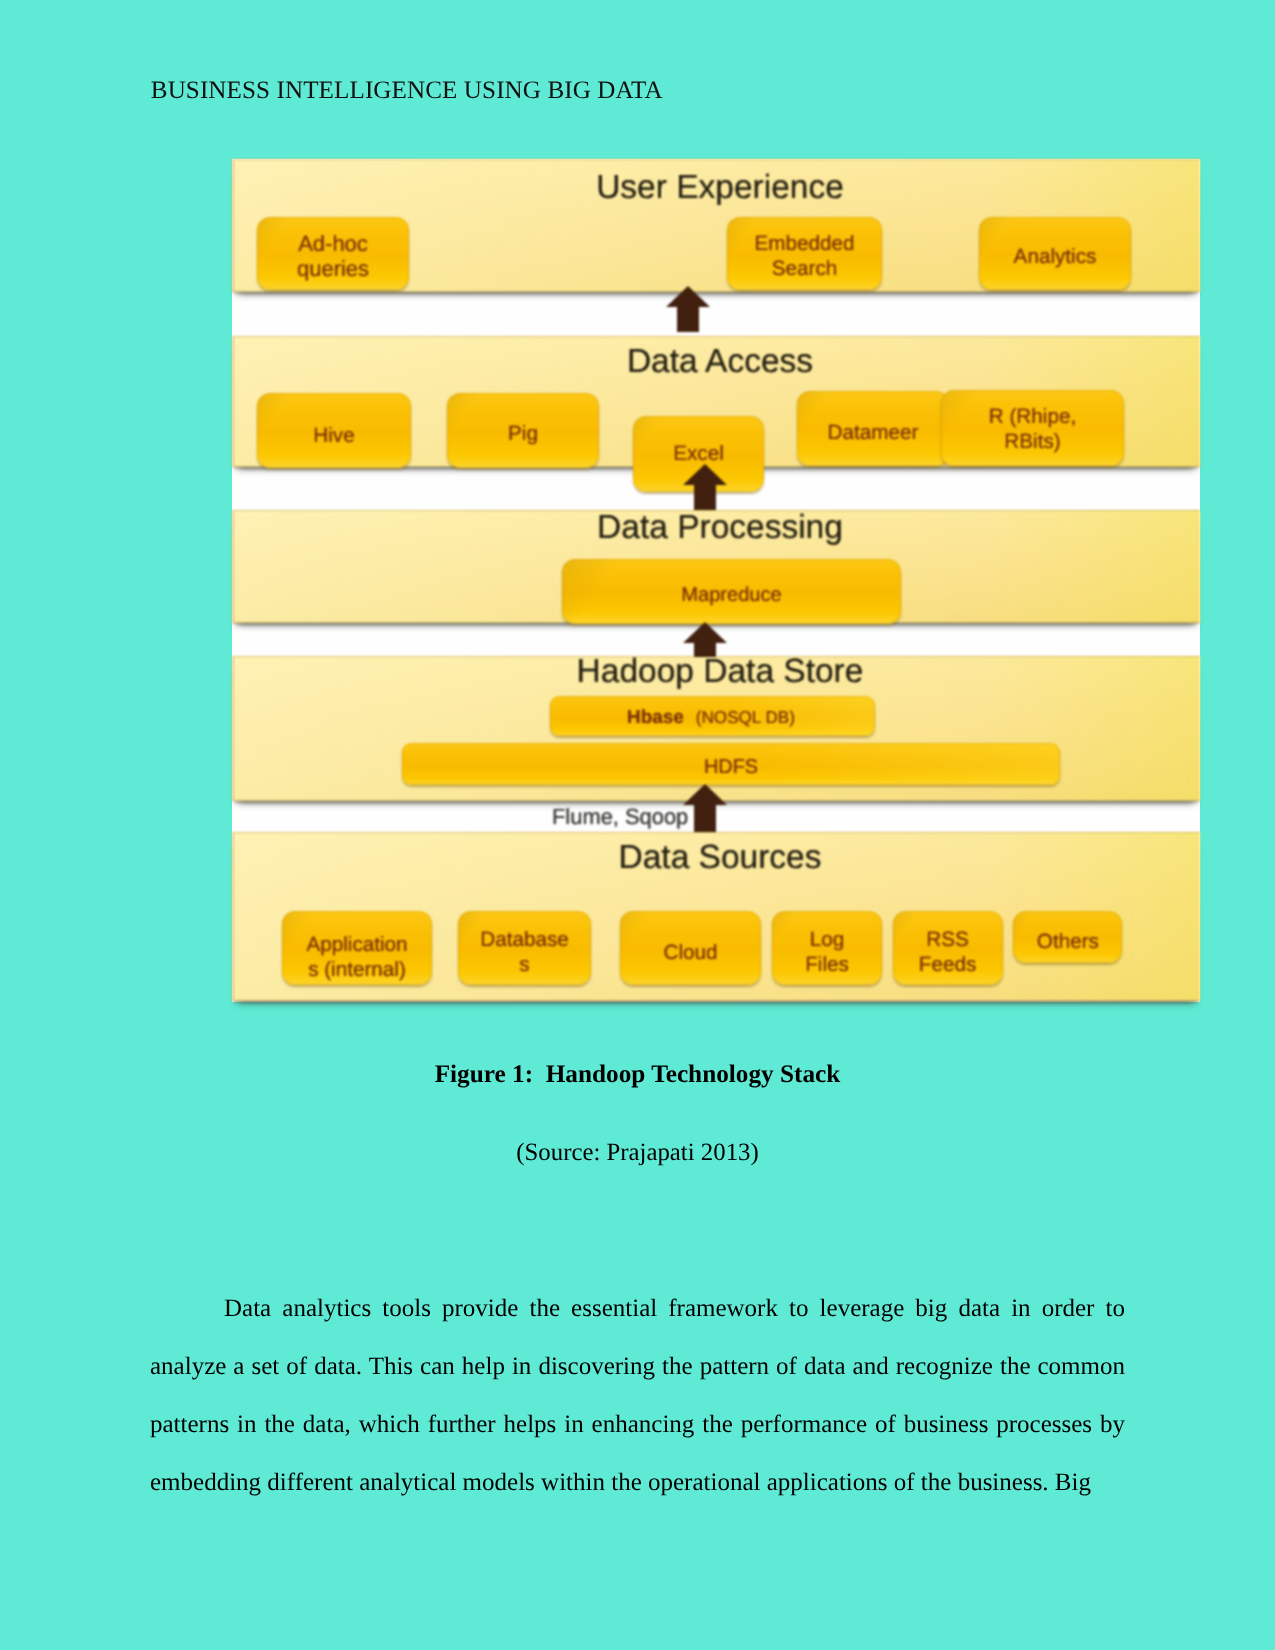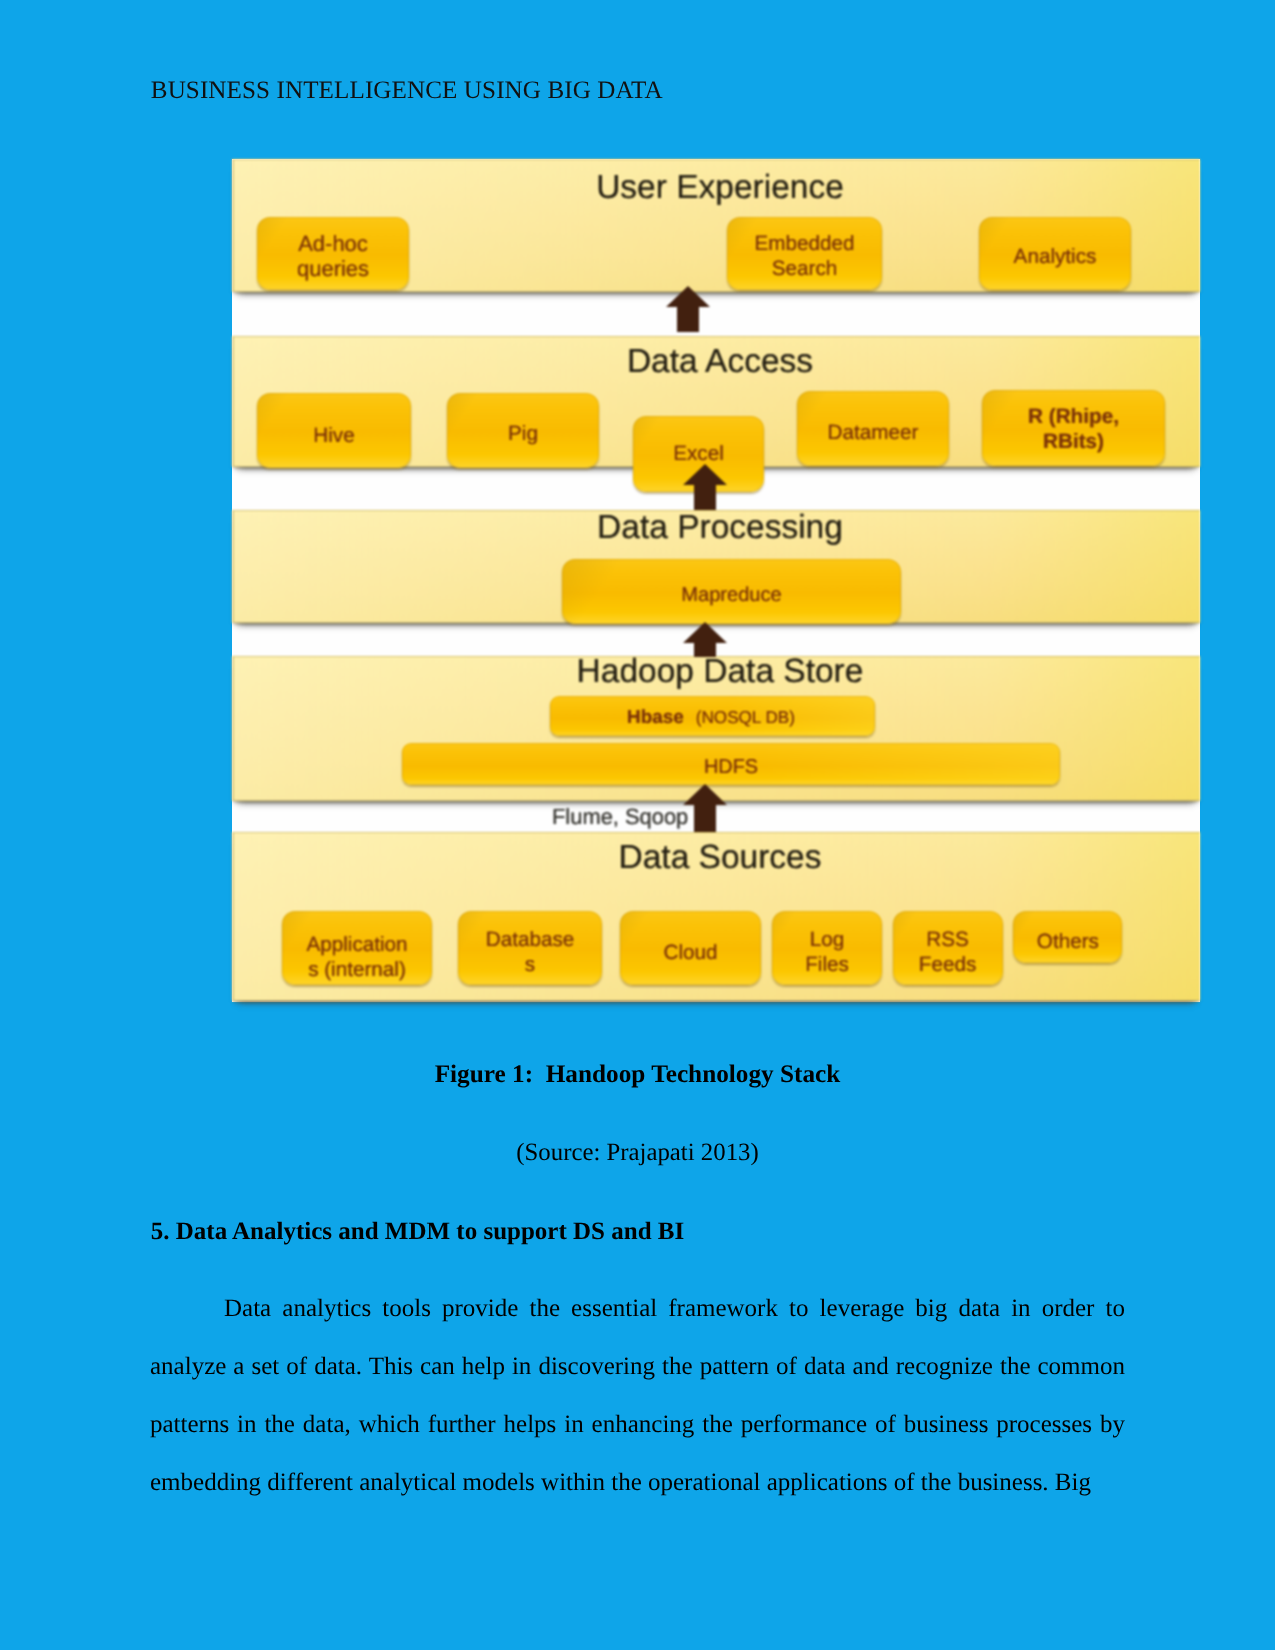--- a/index.html
+++ b/index.html
@@ -1,18 +1,18 @@
 <!DOCTYPE html>
 <html><head>
 <meta charset="utf-8">
 <style>
   html,body{margin:0;padding:0;}
   body{width:1275px;height:1650px;background:#ffffff;-webkit-font-smoothing:antialiased;text-rendering:geometricPrecision;
        font-family:"Liberation Serif",serif;overflow:hidden;position:relative;}
-  .page{position:absolute;left:0;top:0;width:1275px;height:1650px;background:#0ea5e9;}
+  .page{position:absolute;left:0;top:0;width:1275px;height:1650px;background:#5eead4;}
 
   
   .hdr{position:absolute;left:150.8px;top:78px;font-size:25.1px;line-height:1;
        color:#111;white-space:nowrap;letter-spacing:.1px;}
 
   
   .fig{position:absolute;left:232px;top:159px;width:968px;height:843px;filter:blur(0.95px);}
   .figbg{position:absolute;left:232px;top:159px;width:968px;height:843px;
          background:#fefefe;}
   .layer{position:absolute;left:0;width:968px;
@@ -73,21 +73,21 @@
 Search</div>
       <div class="obox" style="left:747px;top:57px;width:152px;height:73px;font-size:20.7px;">Analytics</div>
     </div>
 
     <div class="layer" style="top:177px;height:131px;">
       <div class="ltitle" style="top:25px;">Data Access</div>
       <div class="obox" style="left:25px;top:56px;width:154px;height:75px;padding-top:12px;font-size:20.7px;">Hive</div>
       <div class="obox" style="left:215px;top:56px;width:152px;height:75px;padding-top:7px;font-size:20.7px;">Pig</div>
       <div class="obox" style="left:401px;top:53px;width:131px;height:76px;padding-top:1px;font-size:20.7px;margin-top:26px;">Excel</div>
       <div class="obox" style="left:565px;top:54px;width:152px;height:75px;padding-top:9px;font-size:20.7px;">Datameer</div>
-      <div class="obox" style="left:750px;top:53px;width:183px;height:76px;padding-top:4px;font-size:20.7px;font-weight:bold;">R (Rhipe,
+      <div class="obox" style="left:709px;top:53px;width:183px;height:76px;padding-top:4px;font-size:20.7px;">R (Rhipe,
 RBits)</div>
     </div>
 
     <div class="layer" style="top:351px;height:113px;">
       <div class="ltitle" style="top:17px;">Data Processing</div>
       <div class="obox" style="left:330px;top:48px;width:339px;height:65px;font-size:20.1px;">Mapreduce</div>
     </div>
 
     <div class="layer" style="top:497px;height:145px;">
       <div class="ltitle" style="top:15px;">Hadoop Data Store</div>
@@ -95,21 +95,21 @@
         <span>Hbase</span>
         <span style="font-size:17.1px;font-weight:normal;margin-left:12px;">(NOSQL DB)</span>
       </div>
       <div class="obox flat" style="left:170px;top:86px;width:658px;height:42px;padding-top:6px;box-sizing:border-box;font-size:19.9px;">HDFS</div>
     </div>
 
     <div class="layer" style="top:673px;height:169px;">
       <div class="ltitle" style="top:25px;">Data Sources</div>
       <div class="obox" style="left:50px;top:78px;width:150px;height:74px;padding-top:19px;font-size:20.7px;">Application
 s (internal)</div>
-      <div class="obox" style="left:226px;top:78px;width:144px;height:74px;padding-top:9px;font-size:20.7px;">Database
+      <div class="obox" style="left:226px;top:78px;width:133px;height:74px;padding-top:9px;font-size:20.7px;">Database
 s</div>
       <div class="obox" style="left:388px;top:78px;width:141px;height:74px;padding-top:11px;font-size:20.7px;">Cloud</div>
       <div class="obox" style="left:540px;top:78px;width:110px;height:74px;padding-top:9px;font-size:20.7px;">Log
 Files</div>
       <div class="obox" style="left:660.6px;top:78px;width:110px;height:74px;padding-top:9px;font-size:20.7px;">RSS
 Feeds</div>
       <div class="obox" style="left:781.4px;top:78px;width:109px;height:52px;padding-top:11px;font-size:20.7px;">Others</div>
     </div>
 
     <svg class="arrow" style="left:434px;top:127px;" width="44" height="46" viewBox="0 0 44 46">
@@ -124,16 +124,15 @@
     <svg class="arrow" style="left:451px;top:625px;" width="44" height="48" viewBox="0 0 44 48">
       <path d="M22 0 L44 21 L33 21 L33 48 L11 48 L11 21 L0 21 Z" fill="#42200f"></path>
     </svg>
 
     <div class="flume" style="left:320px;top:658px;font-size:21.9px;line-height:0;">Flume, Sqoop</div>
 
   </div>
 
   <div class="cap figcap">Figure 1:  Handoop Technology Stack</div>
   <div class="cap srccap">(Source: Prajapati 2013)</div>
-  <div class="sech">5. Data Analytics and MDM to support DS and BI</div>
   <div class="para">Data analytics tools provide the essential framework to leverage big data in order to analyze a set of data. This can help in discovering the pattern of data and recognize the common patterns in the data, which further helps in enhancing the performance of business processes by embedding different analytical models within the operational applications of the business. Big</div>
 
 </div>
 
 </body></html>

